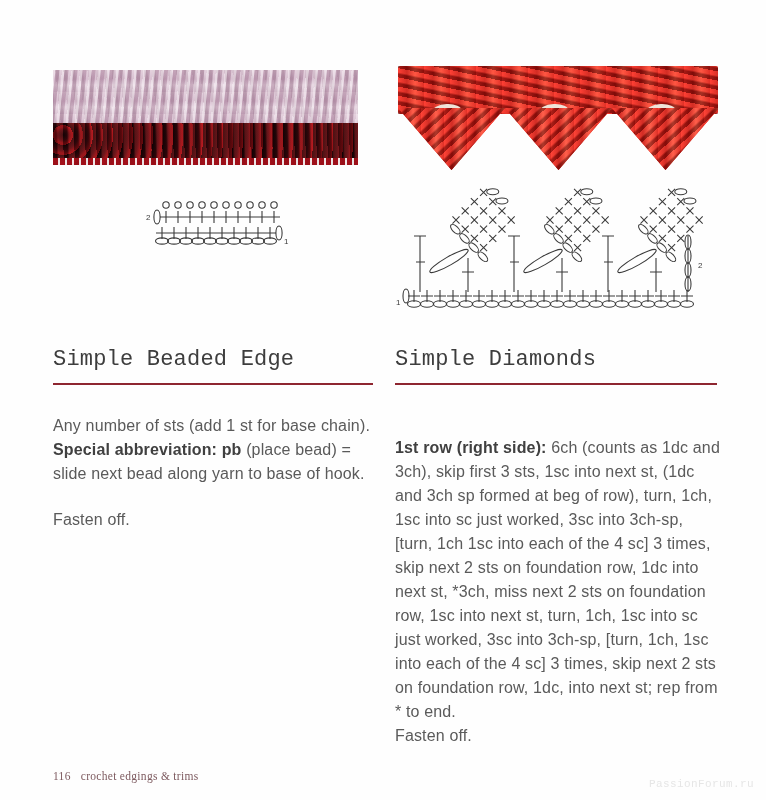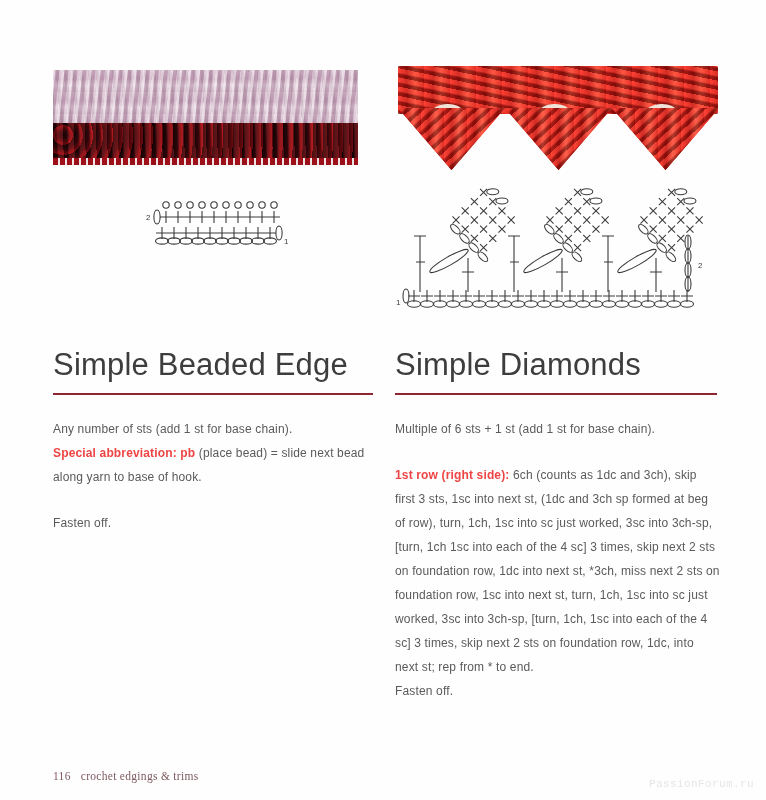--- a/index.html
+++ b/index.html
@@ -157,46 +157,46 @@
   .column {
     position: absolute;
     top: 348px;
     width: 325px;
   }
   #col-left  { left: 53px; }
   #col-right { left: 395px; }
 
   h2.section-title {
     margin: 0;
-    font-family: Liberation Sans, sans-serif;
+    font-family: Liberation Mono, monospace;
     font-weight: 400;
-    font-size: 31px;
+    font-size: 22px;
     letter-spacing: .2px;
     color: #3d3d3d;
     line-height: 1.1;
   }
   .rule {
     margin-top: 11px;
     height: 2px;
     background: #8e2630;
   }
   #col-right .rule { width: 322px; }
   #col-left  .rule { width: 320px; }
 
   .body-text {
-    margin-top: 22px;
-    font-size: 12px;
+    margin-top: 29px;
+    font-size: 16px;
     line-height: 24px;
     color: #5a5a5a;
     letter-spacing: .15px;
   }
   .body-text p { margin: 0 0 0 0; }
   .body-text p + p { margin-top: 0; }
   .body-text .gap { height: 22px; }
-  b, strong { color: #ef4444; font-weight: 700; }
+  b, strong { color: #404040; font-weight: 700; }
 
   
   #footer {
     position: absolute;
     left: 53px;
     bottom: 18px;
     font-family: "Liberation Serif", serif;
     font-size: 11.5px;
     color: #7d5a5f;
     letter-spacing: .3px;
@@ -454,23 +454,20 @@
         <span>Fasten off.</span>
       </p>
     </div>
   </div>
 
   <div class="column" id="col-right">
     <h2 class="section-title">Simple Diamonds</h2>
     <div class="rule"></div>
 
     <div class="body-text">
-      <p>
-        <span>Multiple of 6 sts + 1 st (add 1 st for base chain).</span>
-      </p>
 
       <div class="gap"></div>
 
       <p>
         <b>1st row (right side):</b><span> 6ch (counts as 1dc and 3ch), skip first 3 sts, 1sc into next st, (1dc and 3ch sp formed at beg of row), turn, 1ch, 1sc into sc just worked, 3sc into 3ch-sp, [turn, 1ch 1sc into each of the 4 sc] 3 times, skip next 2 sts on foundation row, 1dc into next st, *3ch, miss next 2 sts on foundation row, 1sc into next st, turn, 1ch, 1sc into sc just worked, 3sc into 3ch-sp, [turn, 1ch, 1sc into each of the 4 sc] 3 times, skip next 2 sts on foundation row, 1dc, into next st; rep from * to end.</span>
       </p>
       <p>
         <span>Fasten off.</span>
       </p>
     </div>

